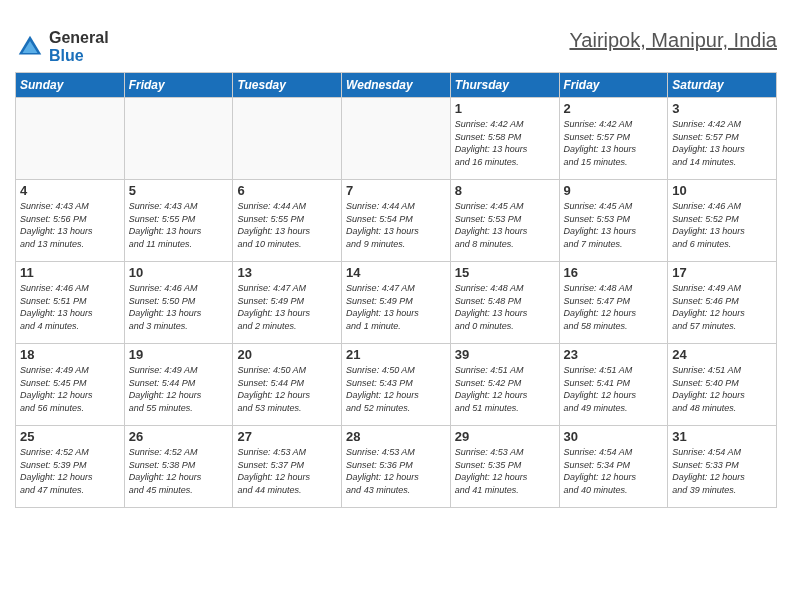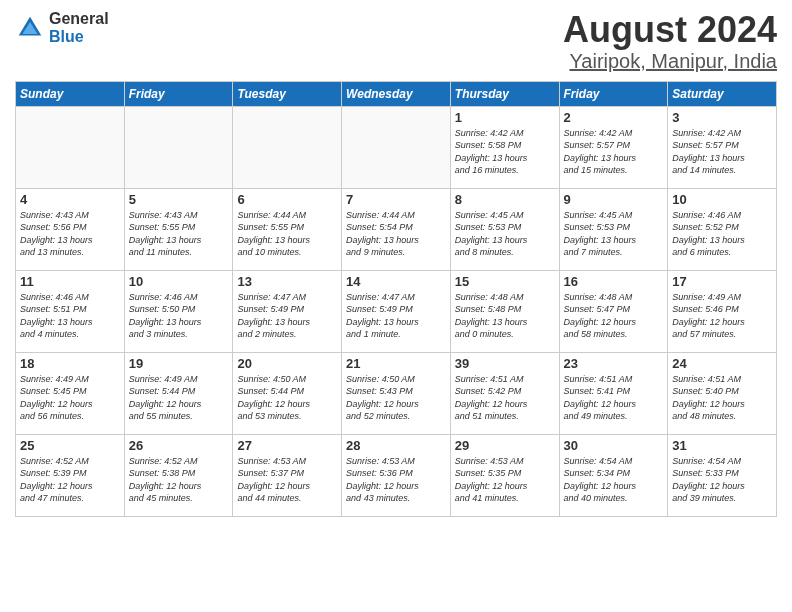--- a/index.html
+++ b/index.html
@@ -7,20 +7,21 @@
       width: 792px;
       height: 612px;
       font-family: Arial, sans-serif;
       background: #fff;
       overflow: hidden;
     }
     .page {
       width: 792px;
       height: 472px;
       padding: 10px 15px;
+      margin-top: 19px;
     }
     .header {
       display: flex;
       justify-content: space-between;
       align-items: flex-start;
       margin-bottom: 8px;
     }
     .logo {
       display: flex;
       align-items: center;
@@ -114,21 +115,20 @@
       <svg class="logo-icon" viewBox="0 0 40 40">
         <polygon points="20,5 35,30 5,30" fill="#1a6fba"></polygon>
         <polygon points="20,12 30,28 10,28" fill="#5aaee8"></polygon>
       </svg>
       <div class="logo-text">
         <span class="logo-general">General</span>
         <span class="logo-blue">Blue</span>
       </div>
     </div>
     <div class="title-block">
-      <div class="main-title">August 2024</div>
       <div class="subtitle">Yairipok, Manipur, India</div>
     </div>
   </div>
 
   <table>
     <thead>
       <tr>
         <th>Sunday</th>
         <th>Friday</th>
         <th>Tuesday</th>

